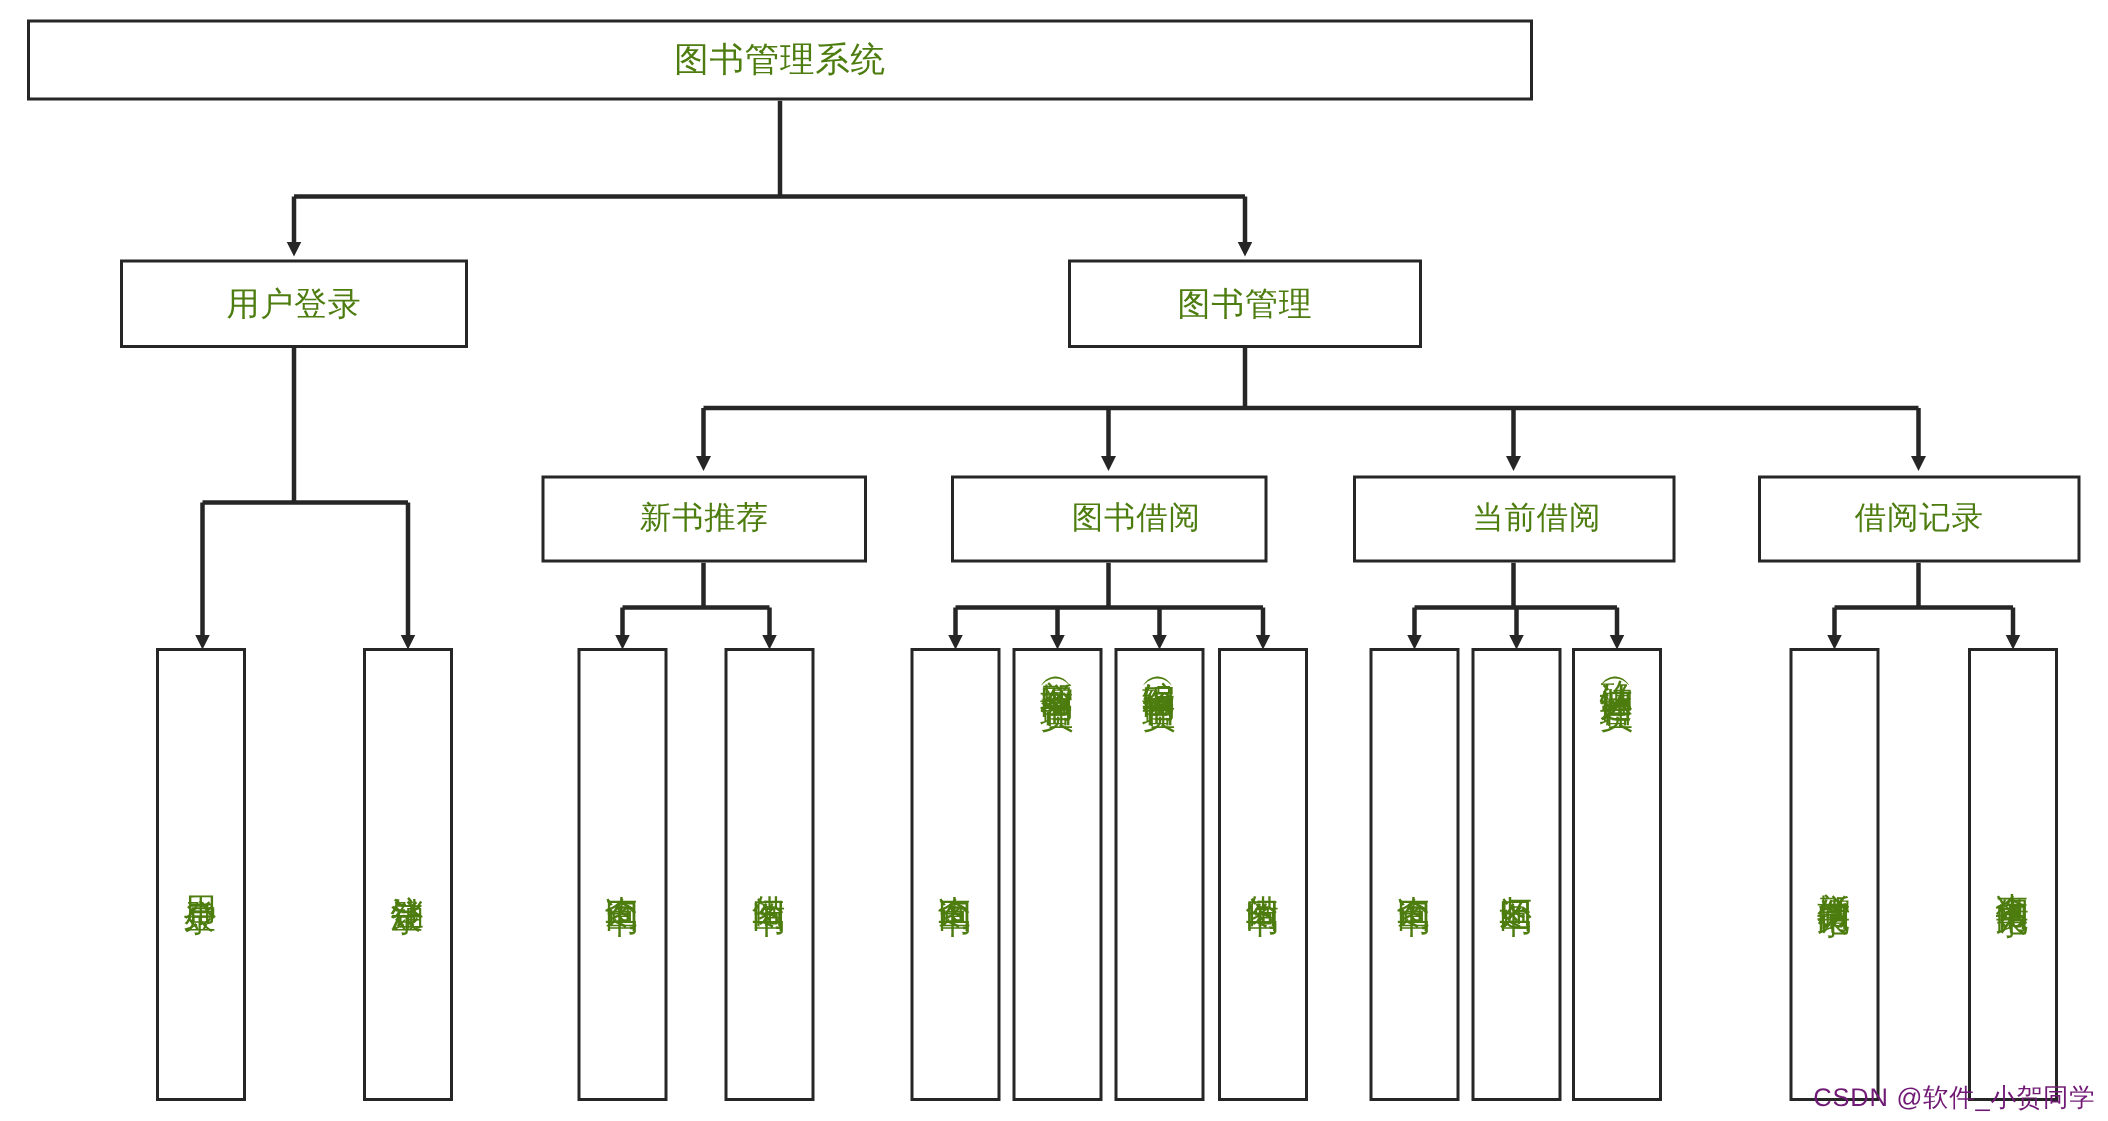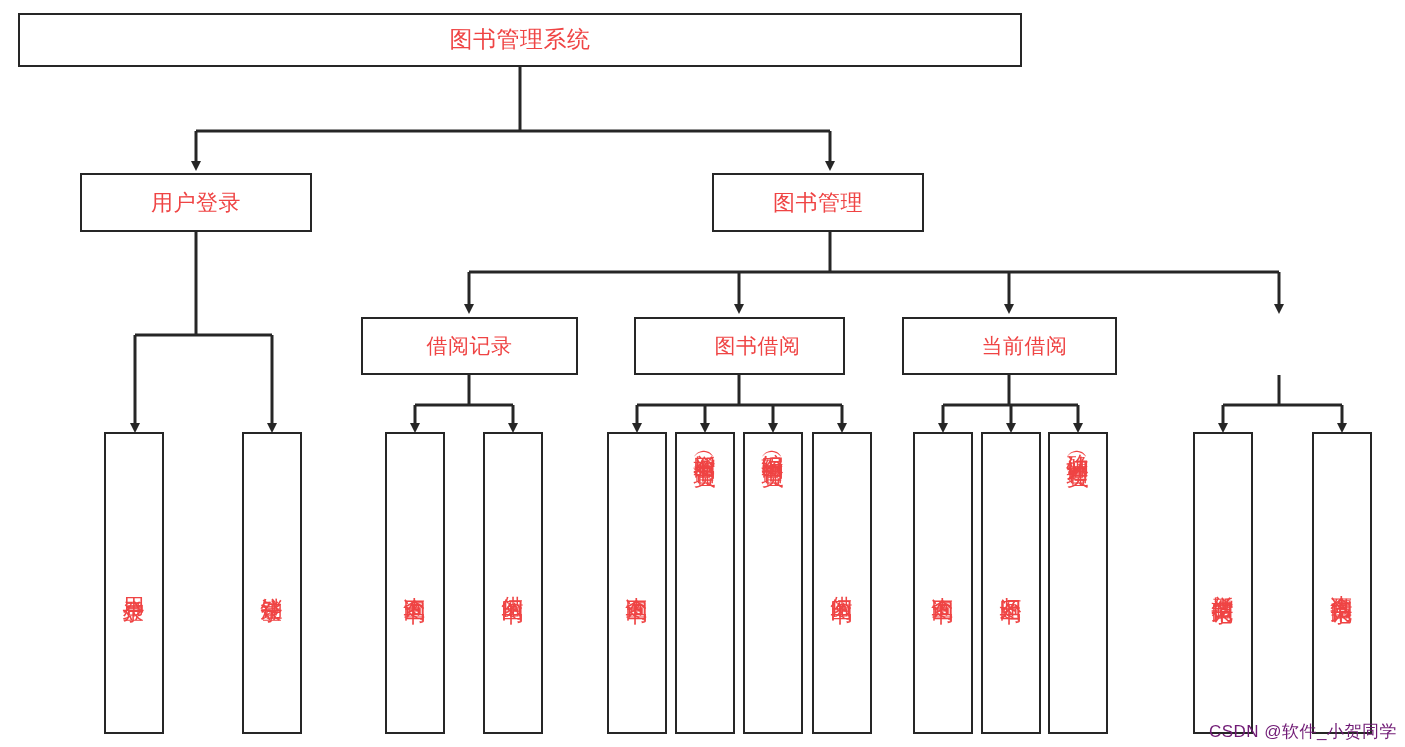--- a/index.html
+++ b/index.html
@@ -28,21 +28,21 @@
     position: absolute;
     box-sizing: border-box;
     background: #ffffff;
     border: 2px solid #262626;
     display: flex;
     align-items: center;
     justify-content: center;
     overflow: hidden;
   }
   .node-label {
-    color: #ef4444;
+    color: #4d7c0f;
     line-height: 1.18;
     text-align: left;
     white-space: pre-wrap;
     letter-spacing: 0.5px;
   }
   .lvl0 .node-label { font-size: 23px; }
   .lvl1 .node-label { font-size: 22px; }
   .lvl2 .node-label { font-size: 21px; }
   .leaf .node-label {
     writing-mode: vertical-rl;
@@ -124,32 +124,35 @@
     </g>
   </svg>
 
   <div class="node-box lvl0" style="left:18px; top:13px; width:1004px; height:54px;">
     <span class="node-label">图书管理系统</span>
   </div>
 
   <div class="node-box lvl1" style="left:80px; top:173px; width:232px; height:59px;">
     <span class="node-label">用户登录</span>
   </div>
-  <div class="node-box lvl1" style="left:712px; top:173px; width:212px; height:59px;">
+  <div class="node-box lvl1" style="left:712px; top:173px; width:236px; height:59px;">
     <span class="node-label">图书管理</span>
   </div>
 
   <div class="node-box lvl2" style="left:361px; top:317px; width:217px; height:58px;">
-    <span class="node-label">借阅记录</span>
+    <span class="node-label">新书推荐</span>
   </div>
   <div class="node-box lvl2" style="left:634px; top:317px; width:211px; height:58px;padding-left:36px;">
     <span class="node-label">图书借阅</span>
   </div>
   <div class="node-box lvl2" style="left:902px; top:317px; width:215px; height:58px;padding-left:30px;">
     <span class="node-label">当前借阅</span>
+  </div>
+  <div class="node-box lvl2" style="left:1172px; top:317px; width:215px; height:58px;">
+    <span class="node-label">借阅记录</span>
   </div>
 
   <div class="node-box leaf short" style="left:104px; top:432px; width:60px; height:302px;">
     <span class="node-label">用户登录</span>
   </div>
   <div class="node-box leaf short" style="left:242px; top:432px; width:60px; height:302px;">
     <span class="node-label">注销登录</span>
   </div>
 
   <div class="node-box leaf short" style="left:385px; top:432px; width:60px; height:302px;">

